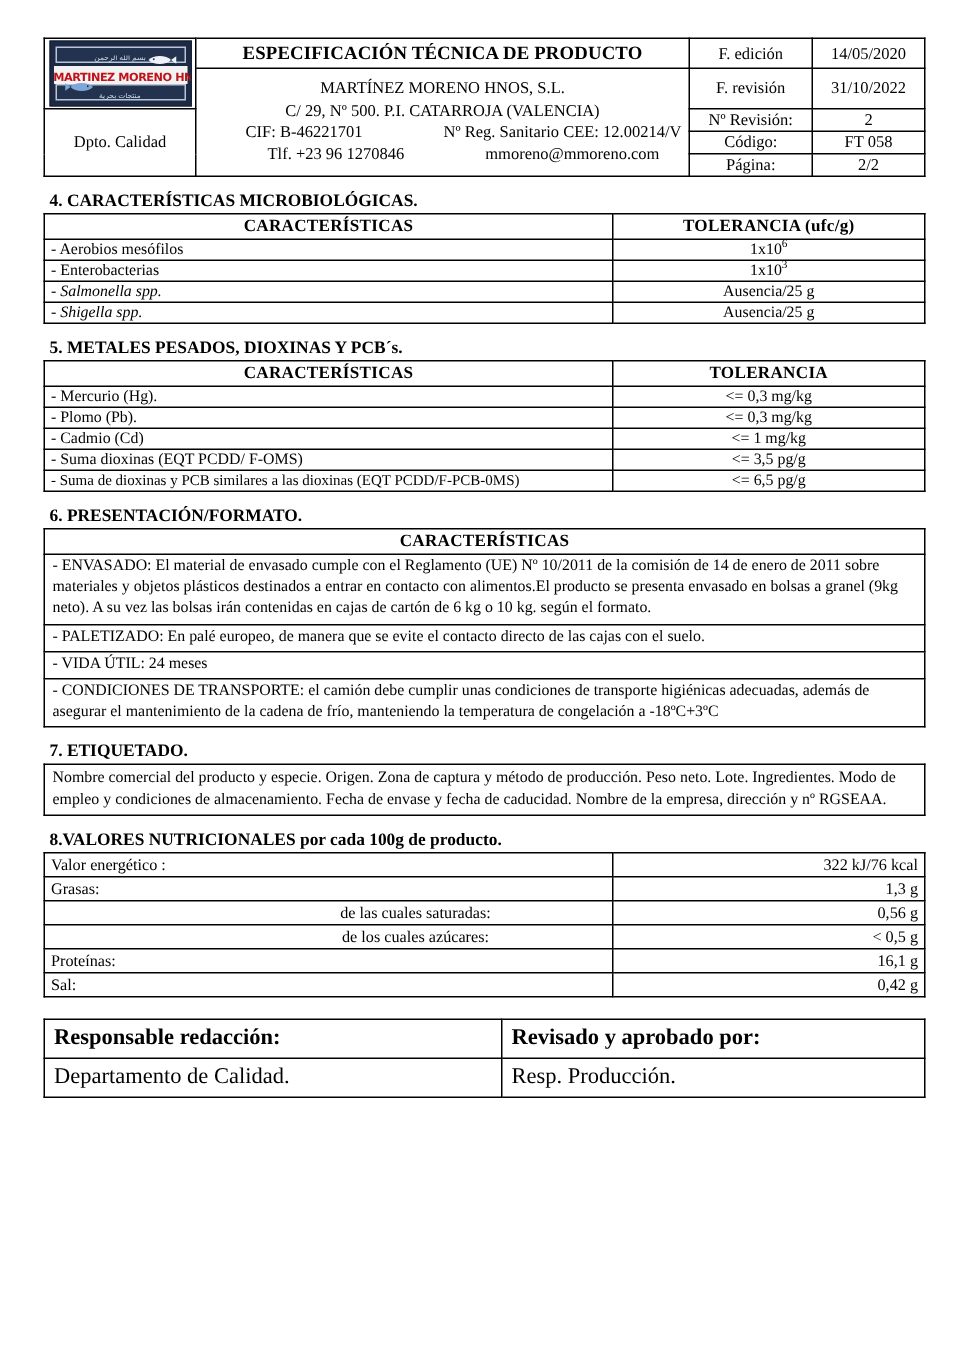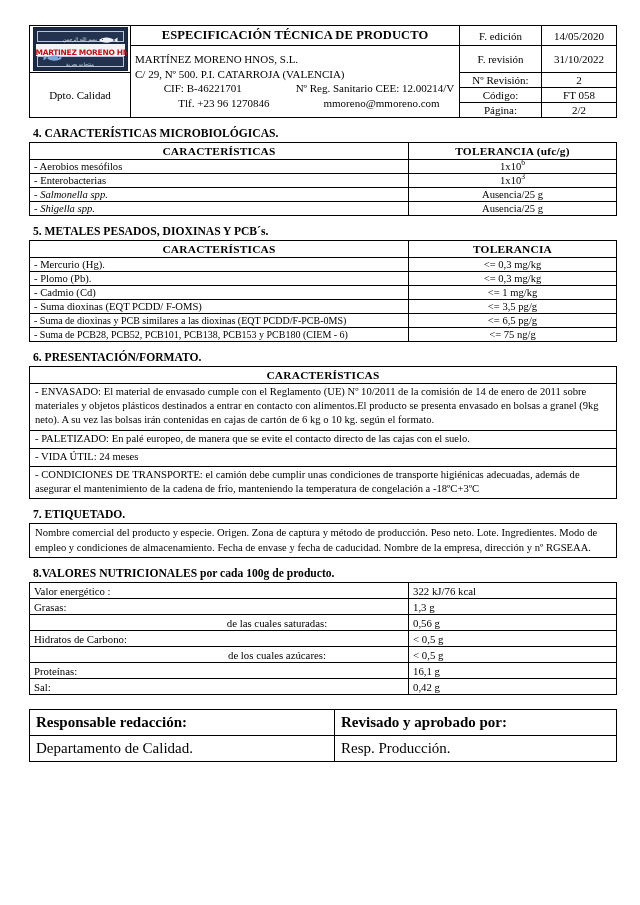--- a/index.html
+++ b/index.html
@@ -113,21 +113,21 @@
     font-size: 12.5px;
     letter-spacing: 0.1px;
     padding: 2px 4px !important;
   }
   .dpto {
     text-align: center;
     font-size: 11px;
     padding: 2px !important;
   }
   .addr {
-    text-align: left;
+    text-align: center;
     font-size: 11px;
     line-height: 14.5px;
     padding: 2px 4px 3px 4px !important;
   }
   .addr .line2col {
     display: flex;
     justify-content: center;
     gap: 26px;
   }
   .addr .line2col > span { display: inline-block; margin-left: 28px; }
@@ -188,21 +188,21 @@
     font-size: 10.6px;
     line-height: 14.2px;
     text-align: left;
     padding: 1px 5px 2px 5px;
   }
 
   
   table.nut td { font-size: 10.8px; padding: 1.5px 4px; }
   table.nut td.name { text-align: left; }
   table.nut td.sub  { text-align: center; padding-left: 120px; }
-  table.nut td.val  { text-align: left; margin-left: 29px; }
+  table.nut td.val  { text-align: right; margin-left: 29px; }
 
   
   table.sign {
     width: 100%;
     border-collapse: collapse;
     table-layout: fixed;
     margin-top: 14px;
   }
   table.sign td {
     border: 1px solid #000;
@@ -349,24 +349,20 @@
         <td class="c">&lt;= 1 mg/kg</td>
       </tr>
       <tr>
         <td class="l">- Suma dioxinas (EQT PCDD/ F-OMS)</td>
         <td class="c">&lt;= 3,5 pg/g</td>
       </tr>
       <tr>
         <td class="l" style="font-size:10px">- Suma de dioxinas y PCB similares a las dioxinas (EQT PCDD/F-PCB-0MS)</td>
         <td class="c">&lt;= 6,5 pg/g</td>
       </tr>
-      <tr>
-        <td class="l" style="font-size:10px">- Suma de PCB28, PCB52, PCB101, PCB138, PCB153 y PCB180 (CIEM - 6)</td>
-        <td class="c">&lt;= 75 ng/g</td>
-      </tr>
     </tbody>
   </table>
 
   <div class="sec-h">
     <span class="num">6.</span>
     <span class="ul">PRESENTACIÓN/FORMATO.</span>
   </div>
   <table class="dt">
     <tbody>
       <tr>
@@ -414,24 +410,20 @@
       </tr>
       <tr>
         <td class="name">Grasas:</td>
         <td class="val">1,3 g</td>
       </tr>
       <tr>
         <td class="sub">de las cuales saturadas:</td>
         <td class="val">0,56 g</td>
       </tr>
       <tr>
-        <td class="name">Hidratos de Carbono:</td>
-        <td class="val">&lt; 0,5 g</td>
-      </tr>
-      <tr>
         <td class="sub">de los cuales azúcares:</td>
         <td class="val">&lt; 0,5 g</td>
       </tr>
       <tr>
         <td class="name">Proteínas:</td>
         <td class="val">16,1 g</td>
       </tr>
       <tr>
         <td class="name">Sal:</td>
         <td class="val">0,42 g</td>

